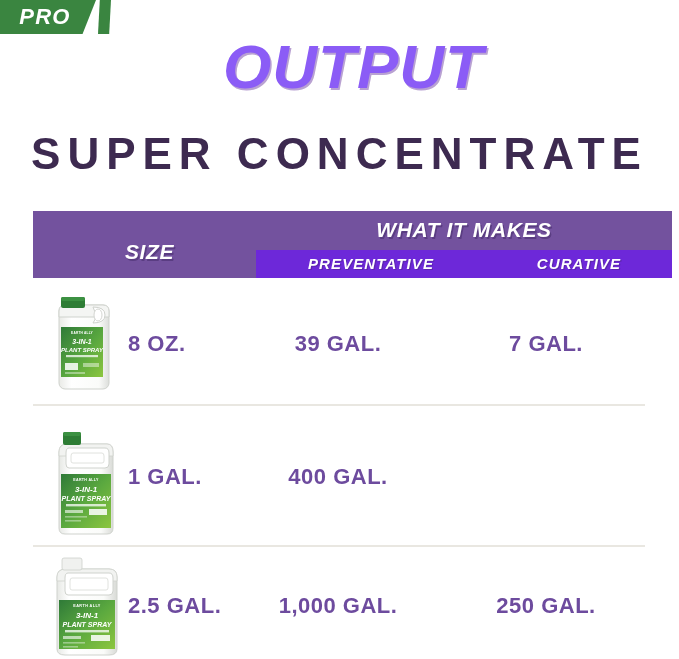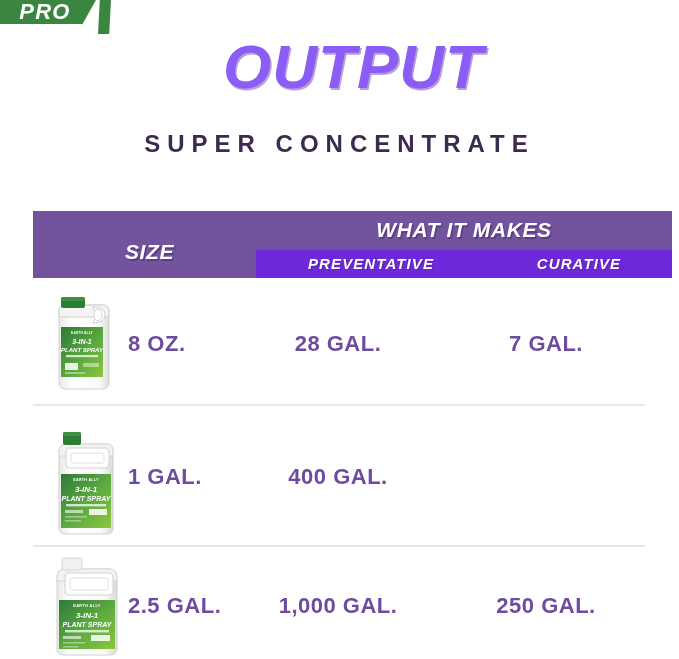--- a/index.html
+++ b/index.html
@@ -15,21 +15,21 @@
     font-family: "Liberation Sans", sans-serif;
     -webkit-font-smoothing: antialiased;
   }
 
   
   .pro-badge {
     position: absolute;
     left: 0;
     top: 0;
     width: 96px;
-    height: 24px;
+    height: 34px;
     background: #3a8540;
     clip-path: polygon(0 0, 100% 0, 86% 100%, 0 100%);
     display: flex;
     align-items: center;
     justify-content: center;
   }
   .pro-badge-text {
     font-size: 22px;
     font-weight: 700;
     font-style: italic;
@@ -63,21 +63,21 @@
     line-height: 1;
     text-shadow: 1.5px 1.5px 0 #b9a2d2;
     padding-left: 28px;
   }
   .title-sub {
     position: absolute;
     left: 0;
     right: 0;
     top: 132px;
     text-align: center;
-    font-size: 24px;
+    font-size: 44px;
     font-weight: 700;
     color: #3d2a50;
     letter-spacing: 7px;
     line-height: 1;
   }
 
   
   .table-header {
     position: absolute;
     left: 33px;
@@ -235,21 +235,21 @@
       <text x="27" y="41" font-family="Liberation Sans, sans-serif" font-size="3.2" font-weight="700" fill="#ffffff" text-anchor="middle" letter-spacing="0.2">EARTH ALLY</text>
       <text x="27" y="51" font-family="Liberation Sans, sans-serif" font-size="7" font-weight="700" font-style="italic" fill="#ffffff" text-anchor="middle">3-IN-1</text>
       <text x="27" y="59" font-family="Liberation Sans, sans-serif" font-size="6" font-weight="700" font-style="italic" fill="#ffffff" text-anchor="middle">PLANT SPRAY</text>
       <rect x="11" y="62" width="32" height="2.2" fill="#ffffff" opacity="0.75"></rect>
       <rect x="10" y="70" width="13" height="7" fill="#ffffff" opacity="0.85"></rect>
       <rect x="28" y="70" width="16" height="4" fill="#ffffff" opacity="0.45"></rect>
       <rect x="10" y="79" width="20" height="2" fill="#ffffff" opacity="0.4"></rect>
     </svg>
   </div>
   <div class="cell-size">8 OZ.</div>
-  <div class="cell-prev">28 GAL.</div>
+  <div class="cell-prev">39 GAL.</div>
   <div class="cell-cur">7 GAL.</div>
 </div>
 
 <div class="row-divider div-1"></div>
 
 <div class="row row-2">
   <div class="bottle bottle-2">
     <svg viewBox="0 0 66 115" xmlns="http://www.w3.org/2000/svg">
       <defs>
         <linearGradient id="lbl2" x1="0" y1="0" x2="1" y2="1">

